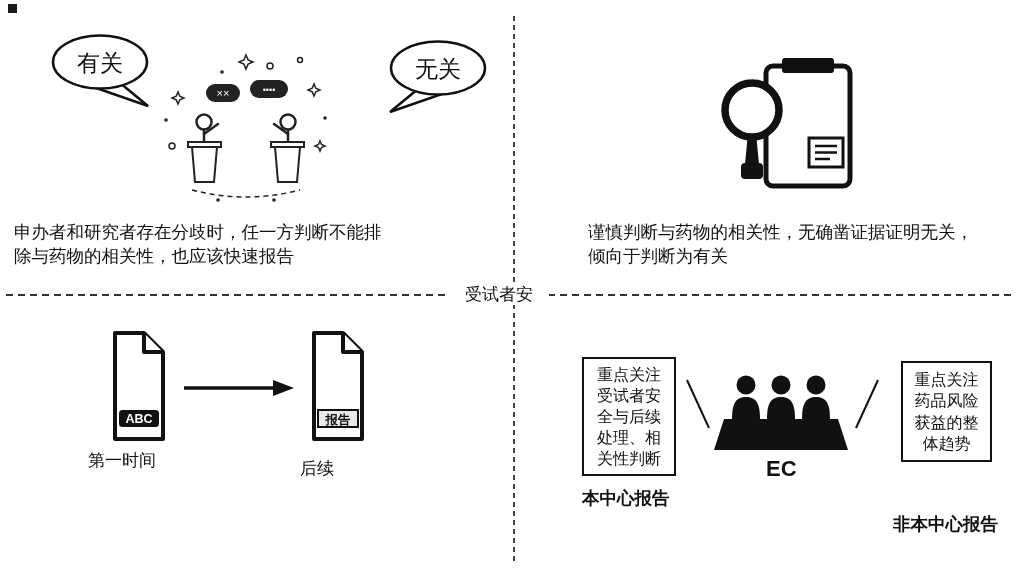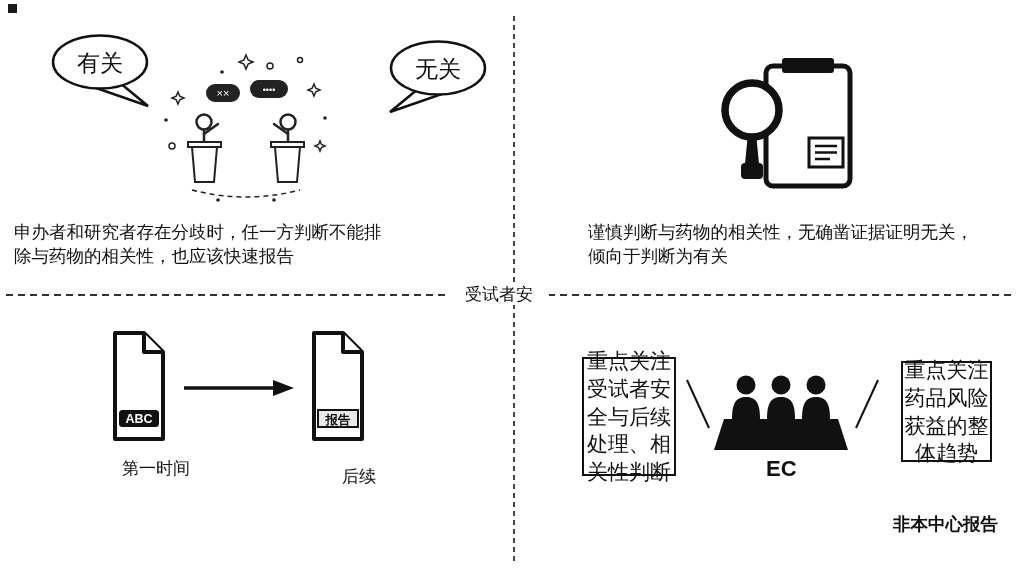--- a/index.html
+++ b/index.html
@@ -36,31 +36,30 @@
 
   .caption {
     font-size: 17.5px;
     line-height: 1.38;
     color: #111;
     white-space: pre-line;
   }
   .minicap {
     font-size: 17px;
     color: #111;
-    text-align: right;
-    margin-top: 8px;
+    text-align: left;
   }
   .note-box {
     border: 2px solid #111;
     background: #fff;
     display: flex;
     align-items: center;
     justify-content: center;
     text-align: center;
-    font-size: 21px;
+    font-size: 16px;
     line-height: 1.32;
     white-space: pre-line;
   }
   .report-label {
     font-size: 17.5px;
     font-weight: 700;
     color: #111;
   }
   .ec-label {
     font-size: 22px;
@@ -203,15 +202,16 @@
     <line x1="27" y1="3" x2="5" y2="51" stroke="#111" stroke-width="2"></line>
   </svg>
 
   <div class="abs note-box" style="left:901px; top:361px; width:91px; height:101px;">重点关注
 药品风险
 获益的整
 体趋势</div>
 
   <div class="abs ec-label" style="left:766px; top:456px; width:30px;">EC</div>
 
+  <div class="abs report-label" style="left:582px; top:486px; width:110px;">本中心报告</div>
   <div class="abs report-label" style="left:893px; top:496px; width:124px;margin-top:16px;">非本中心报告</div>
 
 </div>
 
 </body></html>

